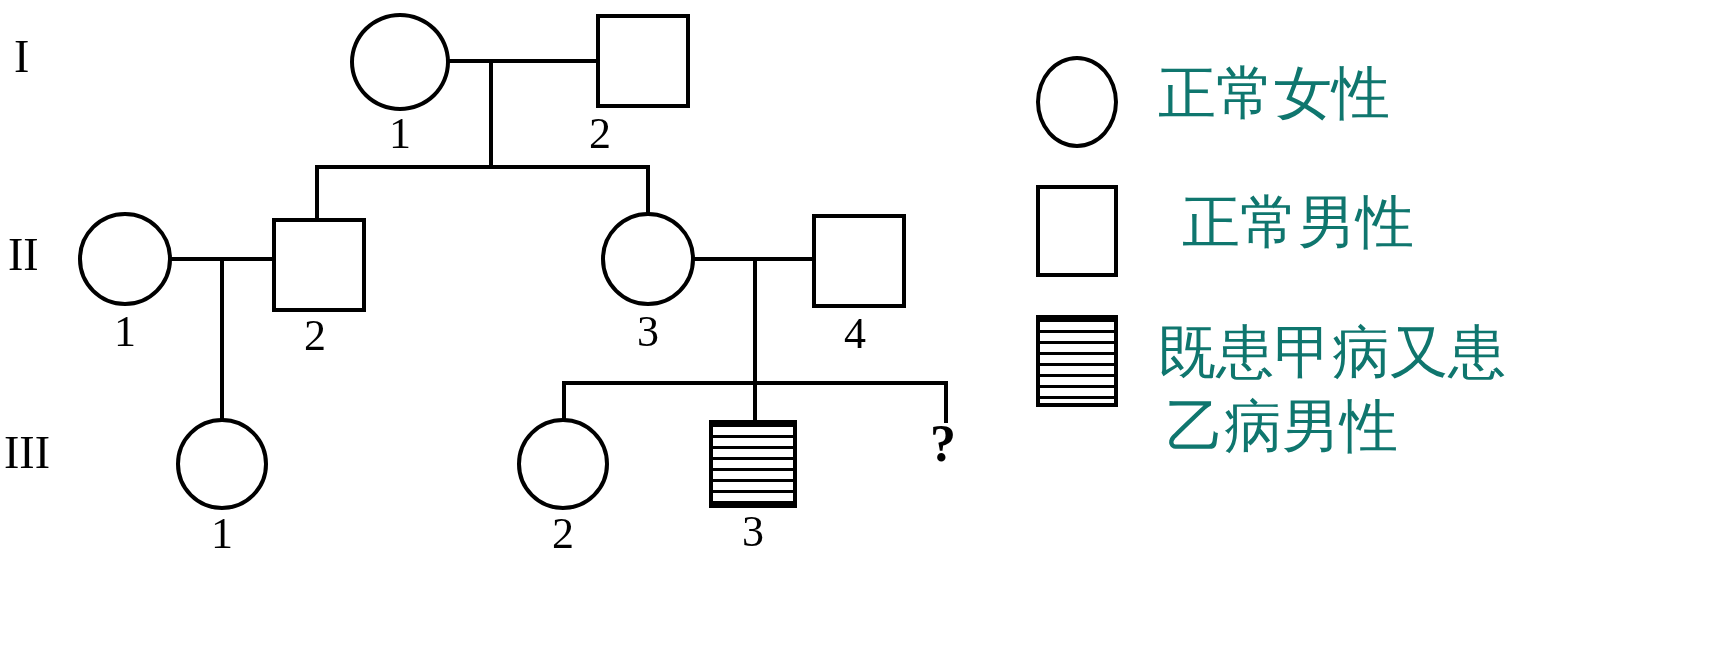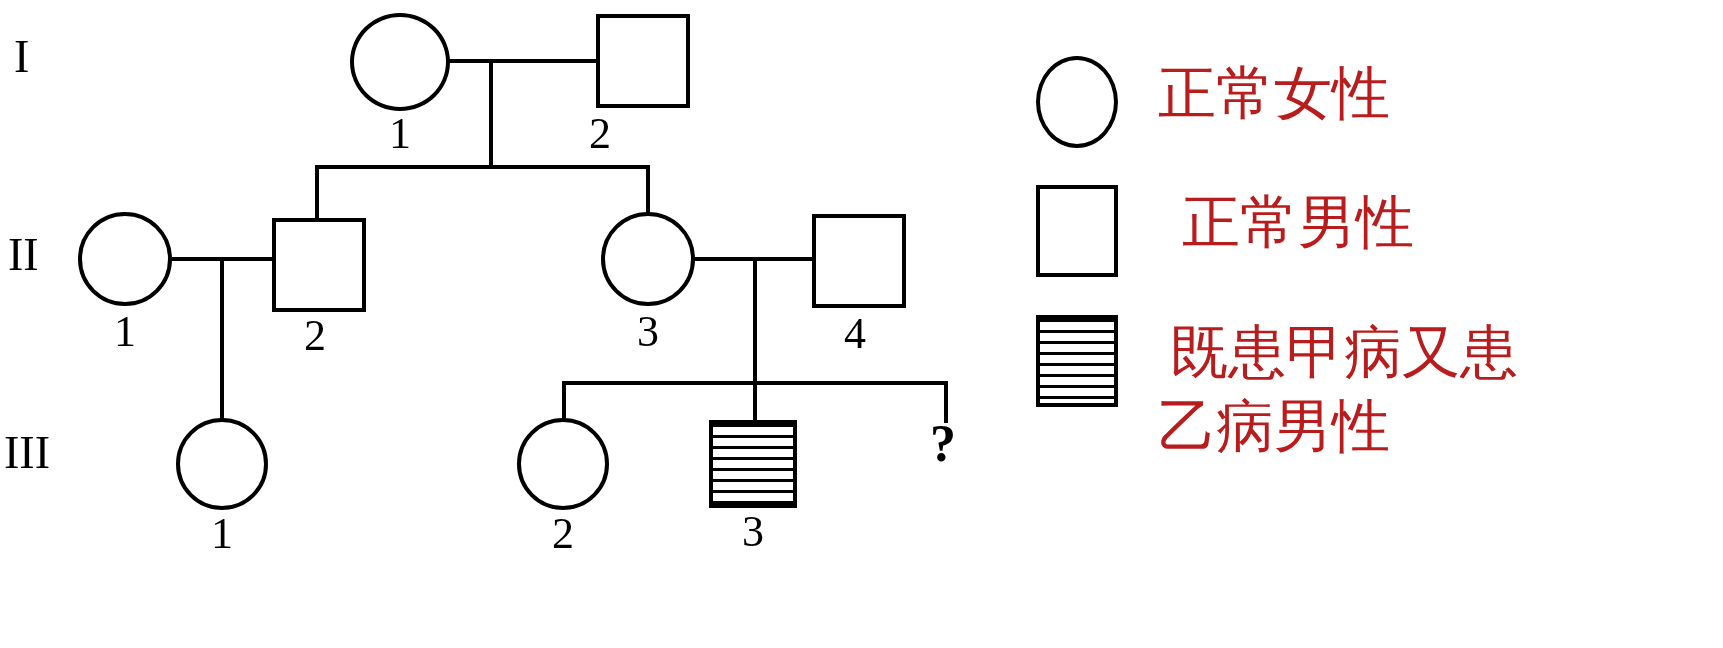--- a/index.html
+++ b/index.html
@@ -45,21 +45,21 @@
   .lg-sym.circle{width:82px;height:92px;border-radius:50%;}
   .lg-sym.square{width:82px;height:92px;}
   .lg-sym.striped{
     background-image:repeating-linear-gradient(
        to bottom,
        #000 0px, #000 3px,
        #fff 3px, #fff 11px);
   }
   .lg-text{margin-left:40px;font-size:58px;line-height:74px;
            font-family:"DejaVu Sans","Liberation Sans",sans-serif;
-           white-space:nowrap;color:#b91c1c;}
+           white-space:nowrap;color:#0f766e;}
 </style>
 </head>
 <body>
 
 <div id="stage">
 
   <div class="gen-label" style="left:14px;top:34px;">I</div>
   <div class="gen-label" style="left:8px;top:232px;">II</div>
   <div class="gen-label" style="left:4px;top:430px;">III</div>
 
@@ -121,20 +121,20 @@
     </div>
 
     <div class="lg-row" style="top:155px;gap:24px;">
       <div class="lg-sym square"></div>
       <div class="lg-text">正常男性</div>
     </div>
 
     <div class="lg-row" style="top:285px;">
       <div class="lg-sym square striped"></div>
       <div style="margin-left:40px;">
-        <div class="lg-text" style="margin-left:12px;">既患甲病又患</div>
-        <div class="lg-text" style="margin-left:0;">乙病男性</div>
+        <div class="lg-text" style="margin-left:0;">既患甲病又患</div>
+        <div class="lg-text" style="margin-left:8px;">乙病男性</div>
       </div>
     </div>
 
   </div>
 
 </div>
 
 </body></html>

